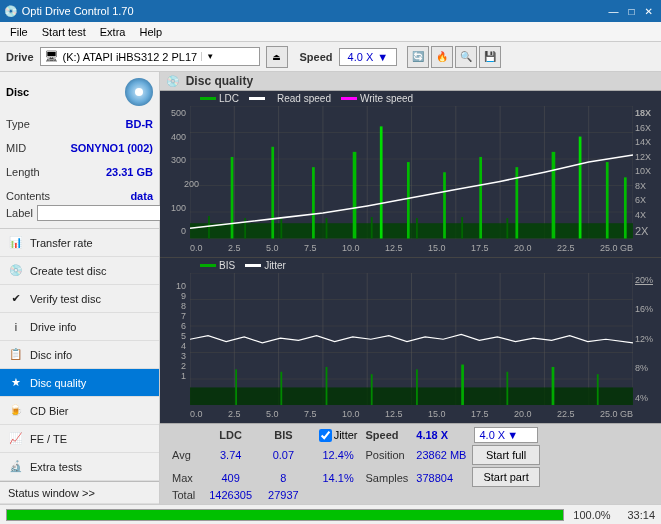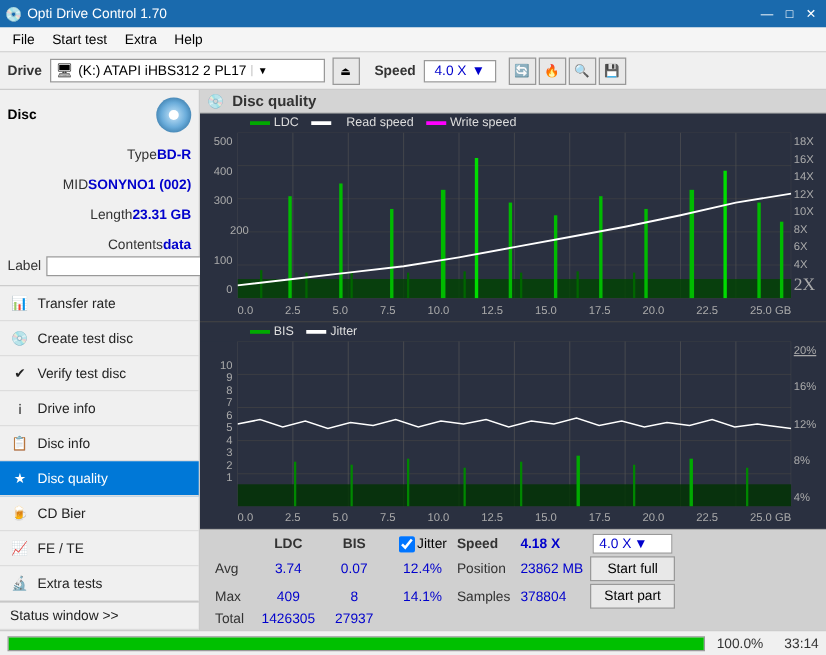--- a/index.html
+++ b/index.html
@@ -54,21 +54,21 @@
     
     .main-layout { display: flex; height: calc(524px - 72px - 20px); }
     
     
     .sidebar { width: 160px; background: #f0f0f0; border-right: 1px solid #ccc; display: flex; flex-direction: column; flex-shrink: 0; }
     .disc-section { padding: 6px; border-bottom: 1px solid #ccc; }
     .disc-header { display: flex; justify-content: space-between; align-items: center; margin-bottom: 4px; }
     .disc-title { font-weight: bold; font-size: 11px; }
     .disc-img { width: 28px; height: 28px; background: radial-gradient(circle, #c8e6fa, #6aacda, #1a5a8a); border-radius: 50%; display: flex; align-items: center; justify-content: center; }
     .disc-img-inner { width: 8px; height: 8px; background: white; border-radius: 50%; }
-    .disc-info-row { display: flex; justify-content: flex-end; margin-bottom: 2px; margin-top: 12px; }
+    .disc-info-row { display: flex; justify-content: space-between; margin-bottom: 2px; margin-top: 12px; }
     .disc-info-key { color: #333; }
     .disc-info-val { color: #0000cc; font-weight: bold; }
     .disc-label-row { display: flex; align-items: center; gap: 4px; margin-top: 2px; }
     .disc-label-input { flex: 1; height: 16px; border: 1px solid #999; font-size: 10px; padding: 0 2px; }
     .disc-label-btn { width: 18px; height: 18px; background: #e8e8e8; border: 1px solid #999; cursor: pointer; display: flex; align-items: center; justify-content: center; font-size: 9px; }
     
     .nav-items { flex: 1; }
     .nav-item {
       height: 28px;
       display: flex;
@@ -299,29 +299,29 @@
         <div style="position:absolute;left:0;top:0;bottom:18px;width:28px;display:flex;flex-direction:column;justify-content:space-between;padding:2px 0;">
           <span style="color:#aaa;font-size:9px;text-align:right;padding-right:2px;">500</span>
           <span style="color:#aaa;font-size:9px;text-align:right;padding-right:2px;">400</span>
           <span style="color:#aaa;font-size:9px;text-align:right;padding-right:2px;">300</span>
           <span style="color:#aaa;font-size:9px;text-align:right;padding-right:2px;padding-left:24px;">200</span>
           <span style="color:#aaa;font-size:9px;text-align:right;padding-right:2px;">100</span>
           <span style="color:#aaa;font-size:9px;text-align:right;padding-right:2px;">0</span>
         </div>
 
         <div style="position:absolute;right:0;top:0;bottom:18px;width:26px;display:flex;flex-direction:column;justify-content:space-between;padding:2px 0;">
-          <span style="color:#aaa;font-size:9px;">18X</span>
+          <span style="color:#aaa;font-size:9px;font-weight:bold;">18X</span>
           <span style="color:#aaa;font-size:9px;">16X</span>
           <span style="color:#aaa;font-size:9px;">14X</span>
           <span style="color:#aaa;font-size:9px;">12X</span>
           <span style="color:#aaa;font-size:9px;">10X</span>
           <span style="color:#aaa;font-size:9px;">8X</span>
           <span style="color:#aaa;font-size:9px;">6X</span>
           <span style="color:#aaa;font-size:9px;">4X</span>
-          <span style="color:#aaa;font-size:14px;font-family:Liberation Serif, serif;">2X</span>
+          <span style="color:#aaa;font-size:11px;">2X</span>
         </div>
 
         <div style="position:absolute;bottom:0;left:30px;right:28px;height:18px;display:flex;justify-content:space-between;align-items:center;">
           <span style="color:#aaa;font-size:9px;">0.0</span>
           <span style="color:#aaa;font-size:9px;">2.5</span>
           <span style="color:#aaa;font-size:9px;">5.0</span>
           <span style="color:#aaa;font-size:9px;">7.5</span>
           <span style="color:#aaa;font-size:9px;">10.0</span>
           <span style="color:#aaa;font-size:9px;">12.5</span>
           <span style="color:#aaa;font-size:9px;">15.0</span>
@@ -376,21 +376,21 @@
           <rect x="200" y="84" width="2" height="26" fill="#008800"></rect>
           <rect x="250" y="80" width="2" height="30" fill="#008800"></rect>
           <rect x="300" y="76" width="3" height="34" fill="#00aa00"></rect>
           <rect x="350" y="82" width="2" height="28" fill="#008800"></rect>
           <rect x="400" y="78" width="3" height="32" fill="#00aa00"></rect>
           <rect x="450" y="84" width="2" height="26" fill="#008800"></rect>
 
           <polyline points="0,55 20,52 40,57 60,53 80,58 100,54 120,56 140,52 160,57 180,53 200,55 220,52 240,57 260,53 280,55 300,51 320,56 340,53 360,57 380,54 400,56 420,52 440,57 460,55 490,58" fill="none" stroke="white" stroke-width="1"></polyline>
         </svg>
 
-        <div style="position:absolute;left:0;top:0;bottom:34px;width:28px;display:flex;flex-direction:column;justify-content:flex-end;padding:2px 0;">
+        <div style="position:absolute;left:0;top:0;bottom:34px;width:28px;display:flex;flex-direction:column;justify-content:center;padding:2px 0;">
           <span style="color:#aaa;font-size:9px;text-align:right;padding-right:2px;">10</span>
           <span style="color:#aaa;font-size:9px;text-align:right;padding-right:2px;">9</span>
           <span style="color:#aaa;font-size:9px;text-align:right;padding-right:2px;">8</span>
           <span style="color:#aaa;font-size:9px;text-align:right;padding-right:2px;">7</span>
           <span style="color:#aaa;font-size:9px;text-align:right;padding-right:2px;">6</span>
           <span style="color:#aaa;font-size:9px;text-align:right;padding-right:2px;">5</span>
           <span style="color:#aaa;font-size:9px;text-align:right;padding-right:2px;">4</span>
           <span style="color:#aaa;font-size:9px;text-align:right;padding-right:2px;">3</span>
           <span style="color:#aaa;font-size:9px;text-align:right;padding-right:2px;">2</span>
           <span style="color:#aaa;font-size:9px;text-align:right;padding-right:2px;">1</span>

